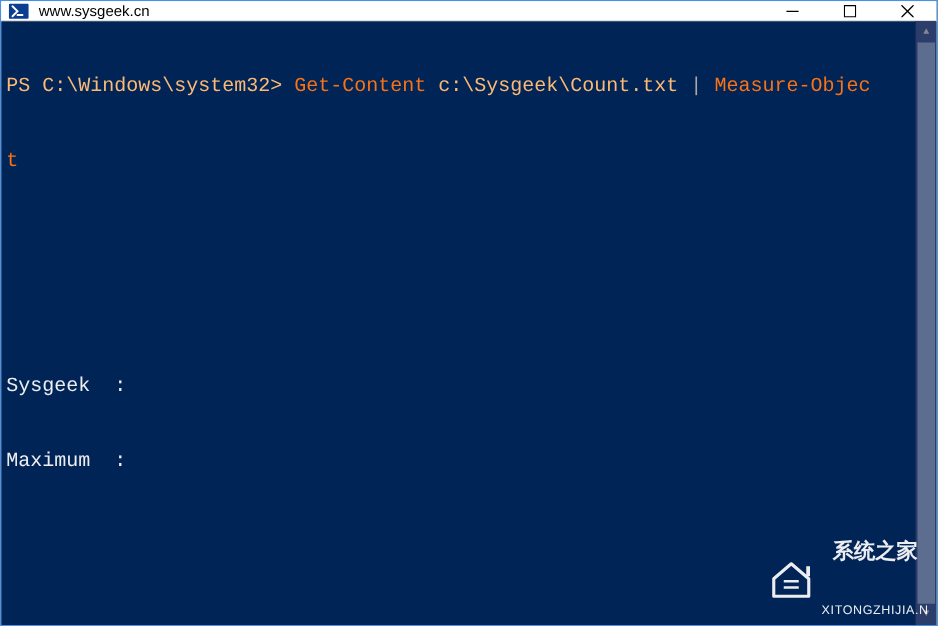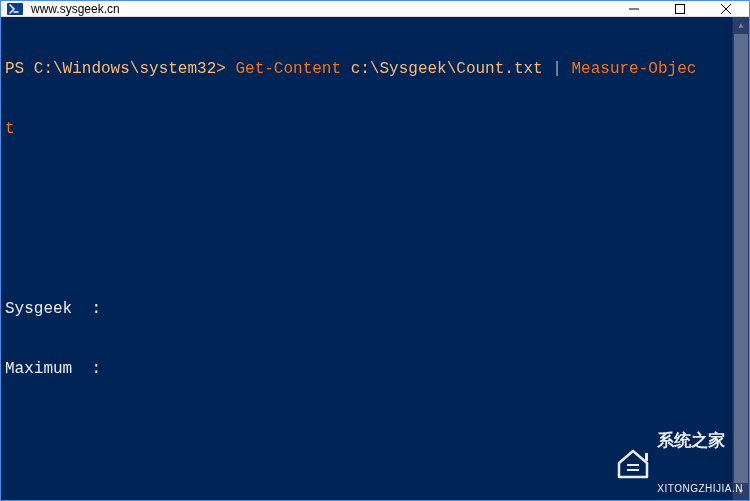--- a/index.html
+++ b/index.html
@@ -130,20 +130,21 @@
       align-items: center;
       gap: 6px;
       color: #fff;
       opacity: 0.92;
       font-family: 'Microsoft YaHei', sans-serif;
     }
     .watermark-text {
       display: flex;
       flex-direction: column;
       line-height: 1.1;
+      align-items: center;
     }
     .watermark-main {
       font-size: 17px;
       font-weight: bold;
     }
     .watermark-sub {
       font-size: 10px;
       letter-spacing: 0.5px;
       margin-top: 32px;
     }

